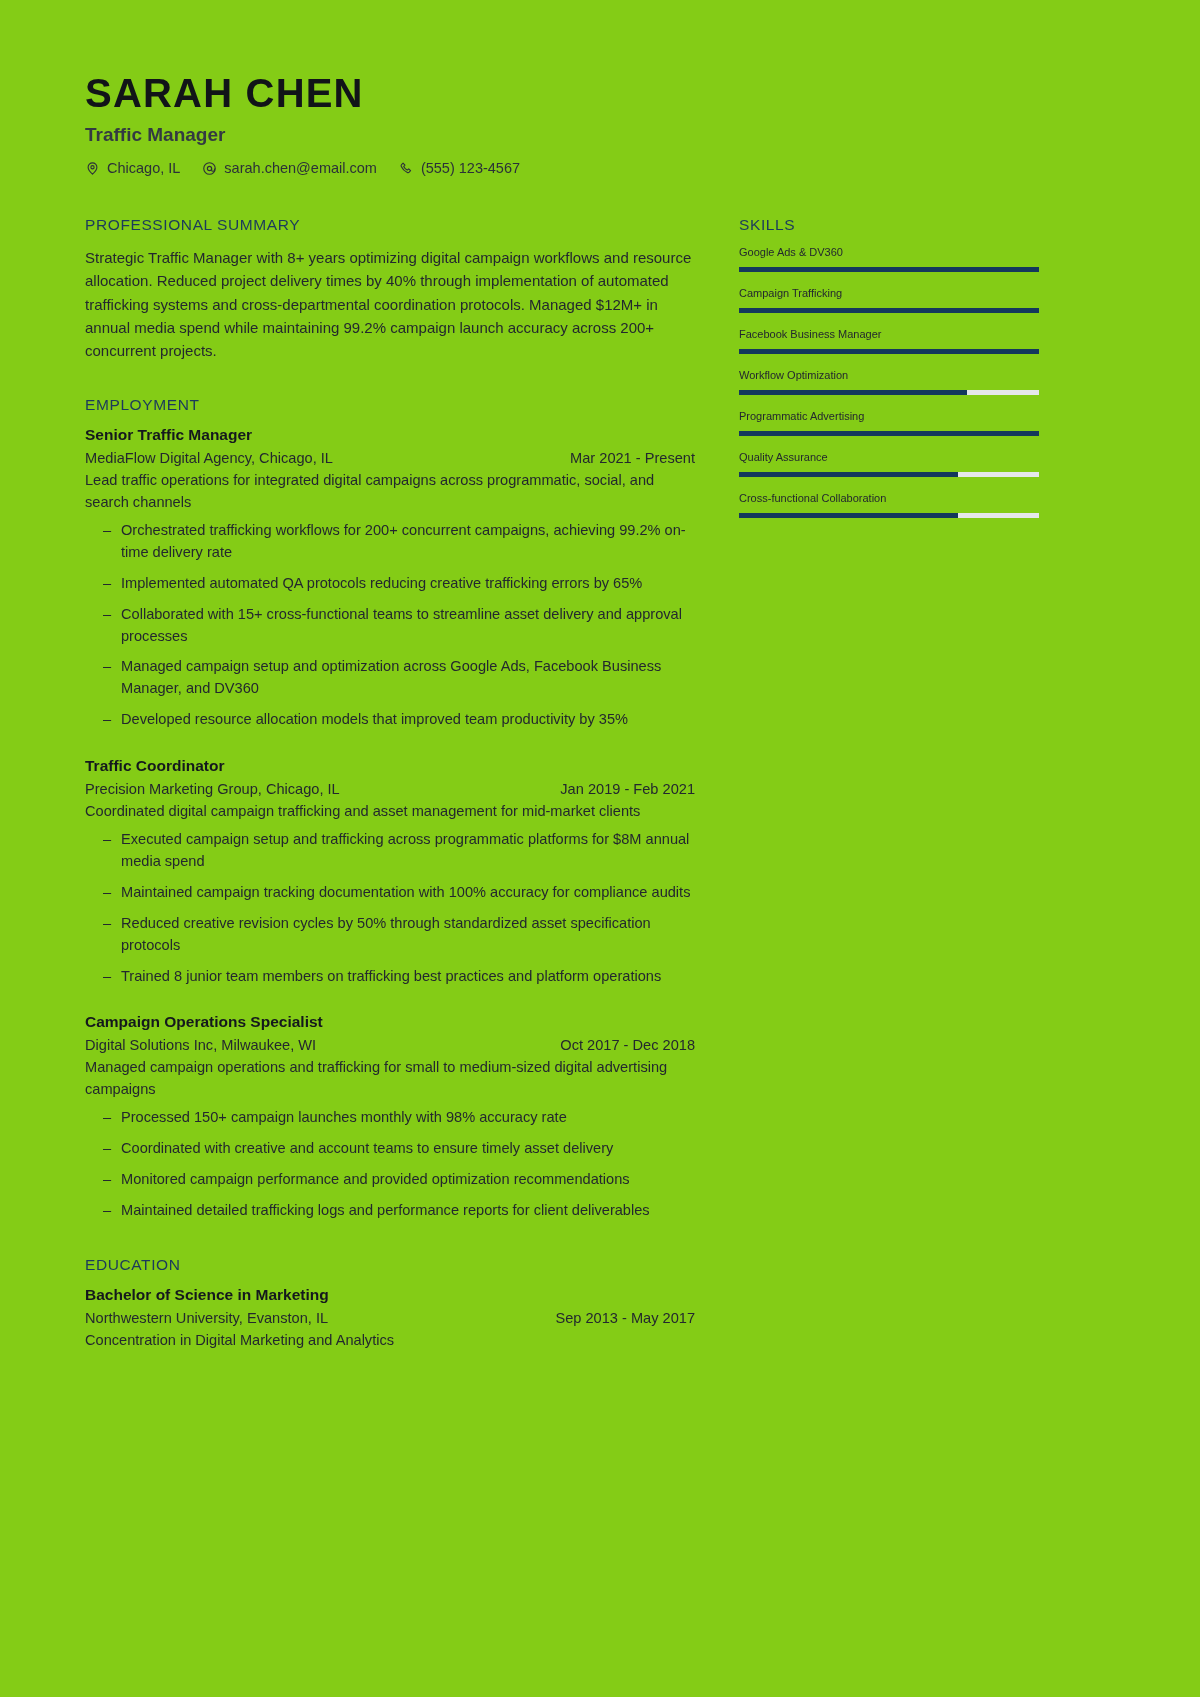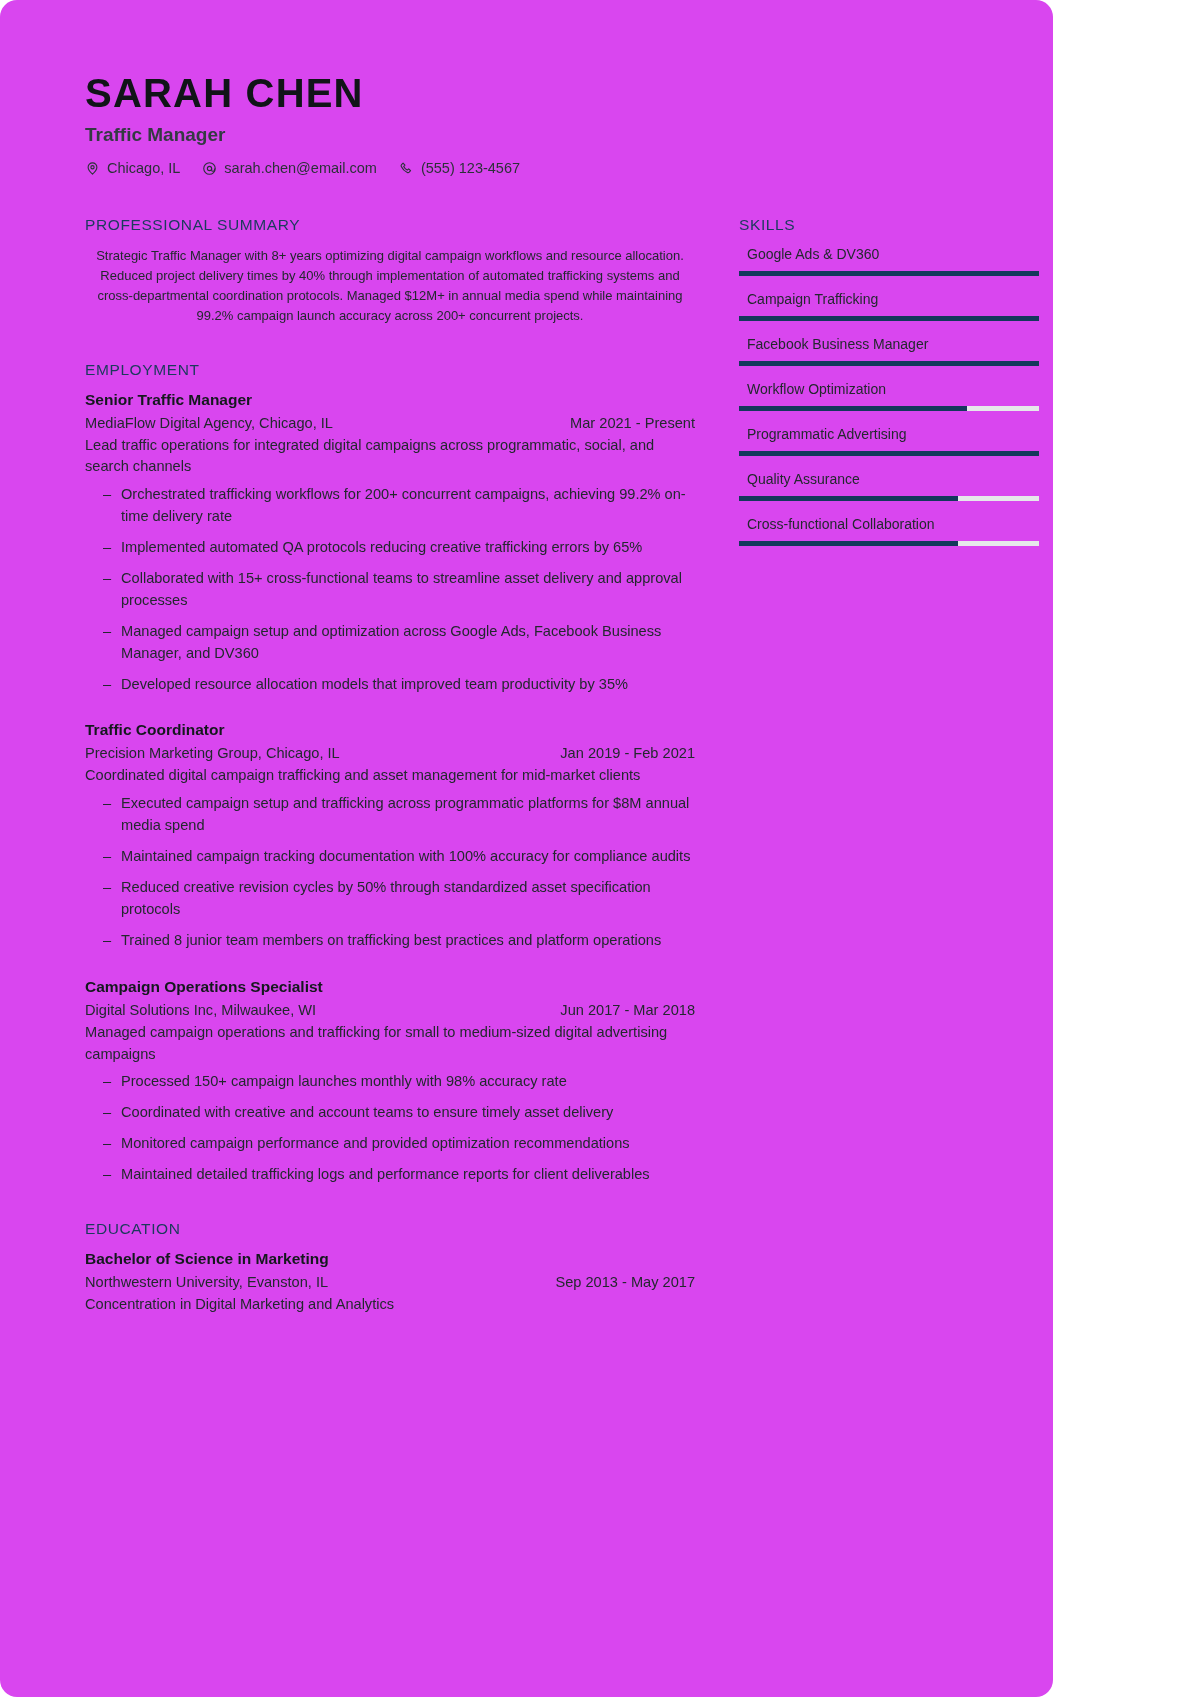--- a/index.html
+++ b/index.html
@@ -5,25 +5,24 @@
   * { box-sizing: border-box; margin: 0; padding: 0; }
   html, body {
     width: 1200px;
     height: 1697px;
     background: #ffffff;
     font-family: "Liberation Sans", sans-serif;
     color: #1a1a1a;
   }
   .page {
     position: relative;
-    width: 1053px;
+    width: 1200px;
     height: 1697px;
     padding: 70px 85px 0 85px;
-    background: #d946ef;
-    border-radius: 17px;
+    background: #84cc16;
   }
 
   
   .name {
     font-size: 40px;
     font-weight: bold;
     letter-spacing: 1.2px;
     color: #111418;
     line-height: 1.15;
     margin-bottom: 8px;
@@ -63,24 +62,23 @@
     font-size: 15.5px;
     letter-spacing: 0.6px;
     color: #1b3a5c;
     font-weight: 500;
     text-transform: uppercase;
     margin-bottom: 12px;
   }
   .section { margin-bottom: 34px; }
 
   .summary-text {
-    font-size: 13px;
+    font-size: 15px;
     line-height: 1.55;
     color: #23282e;
-    text-align: center;
   }
 
   
   .job { margin-bottom: 26px; }
   .job:last-child { margin-bottom: 0; }
   .job-title {
     font-size: 15.5px;
     font-weight: bold;
     color: #14181d;
     margin-bottom: 6px;
@@ -121,24 +119,23 @@
   .edu-title {
     font-size: 15.5px;
     font-weight: bold;
     color: #14181d;
     margin-bottom: 6px;
   }
 
   
   .skill { margin-bottom: 15px; }
   .skill-name {
-    font-size: 14px;
+    font-size: 11px;
     color: #23282e;
     margin-bottom: 9px;
-    margin-left: 8px;
   }
   .skill-bar {
     position: relative;
     height: 5px;
     width: 100%;
     background: #e6e8ea;
     border-radius: 0;
   }
   .skill-bar-fill {
     position: absolute;
@@ -229,21 +226,21 @@
             <li>Maintained campaign tracking documentation with 100% accuracy for compliance audits</li>
             <li>Reduced creative revision cycles by 50% through standardized asset specification protocols</li>
             <li>Trained 8 junior team members on trafficking best practices and platform operations</li>
           </ul>
         </div>
 
         <div class="job">
           <div class="job-title">Campaign Operations Specialist</div>
           <div class="job-meta">
             <span>Digital Solutions Inc, Milwaukee, WI</span>
-            <span class="job-dates">Jun 2017 - Mar 2018</span>
+            <span class="job-dates">Oct 2017 - Dec 2018</span>
           </div>
           <div class="job-desc">Managed campaign operations and trafficking for small to medium-sized digital advertising campaigns</div>
           <ul class="bullets">
             <li>Processed 150+ campaign launches monthly with 98% accuracy rate</li>
             <li>Coordinated with creative and account teams to ensure timely asset delivery</li>
             <li>Monitored campaign performance and provided optimization recommendations</li>
             <li>Maintained detailed trafficking logs and performance reports for client deliverables</li>
           </ul>
         </div>
       </div>

